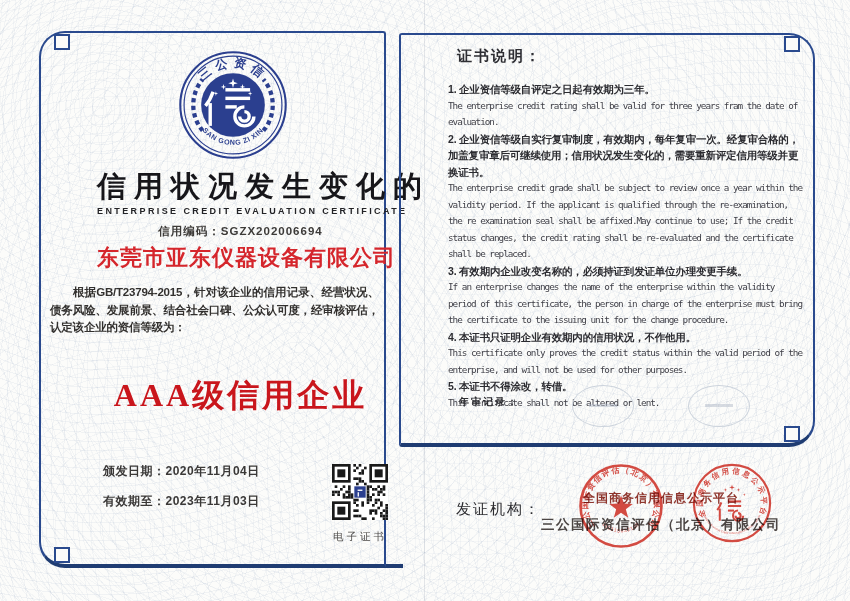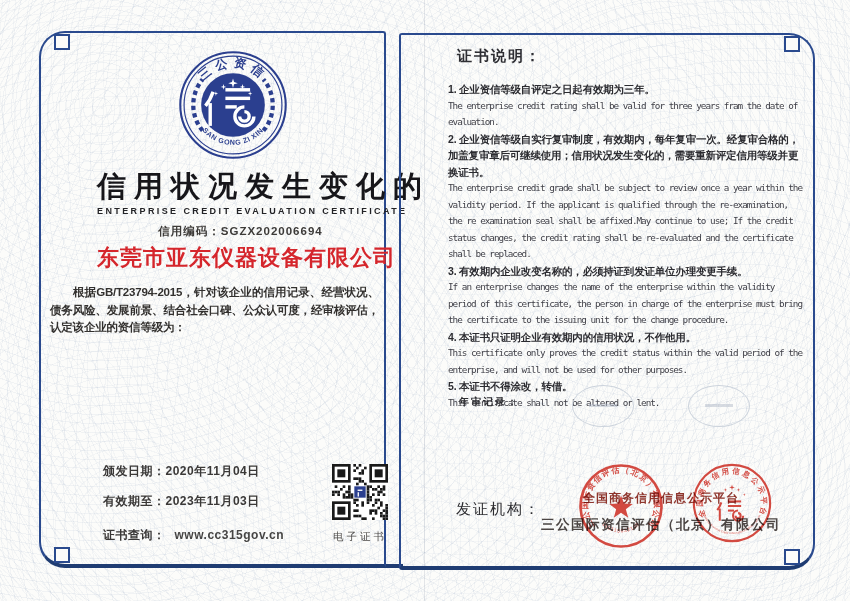--- a/index.html
+++ b/index.html
@@ -20,21 +20,21 @@
     background-image:
       repeating-radial-gradient(circle at 12% 18%, rgba(140,160,190,.10) 0 1px, transparent 1px 9px),
       repeating-radial-gradient(circle at 78% 26%, rgba(140,160,190,.09) 0 1px, transparent 1px 11px),
       repeating-radial-gradient(circle at 35% 62%, rgba(140,160,190,.08) 0 1px, transparent 1px 10px),
       repeating-radial-gradient(circle at 88% 78%, rgba(140,160,190,.09) 0 1px, transparent 1px 12px),
       repeating-radial-gradient(circle at 15% 88%, rgba(140,160,190,.08) 0 1px, transparent 1px 9px),
       repeating-radial-gradient(circle at 55% 10%, rgba(140,160,190,.07) 0 1px, transparent 1px 13px);
   }
   .page{position:absolute;border:2px solid var(--blue);box-sizing:border-box;z-index:1;}
   .page-left{left:39px;top:31px;width:347px;height:537px;border-radius:26px 3px 3px 26px;border-bottom:4px solid var(--blue-dark);}
-  .page-right{left:399px;top:33px;width:416px;height:537px;border-radius:3px 26px 26px 3px;border-bottom:4px solid var(--blue-dark);}
+  .page-right{left:399px;top:33px;width:416px;height:414px;border-radius:3px 26px 26px 3px;border-bottom:4px solid var(--blue-dark);}
   .corner-tab{position:absolute;width:12px;height:12px;border:2px solid var(--blue);background:var(--paper);z-index:2;}
   .tab-tl{left:13px;top:1px;}
   .tab-bl{left:13px;bottom:1px;}
   .tab-tr{right:13px;top:1px;}
   .tab-br{right:13px;bottom:1px;}
   .bottom-joint{position:absolute;left:383px;top:564px;width:20px;height:4px;background:var(--blue-dark);z-index:1;}
   .fold-line{position:absolute;left:424px;top:0;width:1px;height:601px;background:rgba(140,150,170,.22);z-index:0;}
 
   
   .logo-wrap{position:absolute;left:135px;top:15px;width:114px;height:114px;}
@@ -122,27 +122,25 @@
           <path d="M 12,7 A 5,5 0 1 1 7,12"></path>
         </g>
       </svg>
     </div>
 
     <div class="band cert-title">信用状况发生变化的</div>
     <div class="band cert-title-en">ENTERPRISE CREDIT EVALUATION CERTIFICATE</div>
     <div class="band credit-code">信用编码：SGZX202006694</div>
     <div class="band company">东莞市亚东仪器设备有限公司</div>
     <div class="statement">根据GB/T23794-2015，针对该企业的信用记录、经营状况、债务风险、发展前景、结合社会口碑、公众认可度，经审核评估，认定该企业的资信等级为：</div>
+    <div class="band rating">AAA级信用企业</div>
 
     <div class="dates">
       <div class="row">颁发日期：2020年11月04日</div>
       <div class="row">有效期至：2023年11月03日</div>
-      <div class="row query">
-        <span>证书查询：</span><span class="url">www.cc315gov.cn</span>
-      </div>
     </div>
 
     <div class="qr-wrap">
       <svg id="qr" width="56" height="56" viewBox="0 0 56 56">
           <rect x="0" y="0" width="56" height="56" fill="#ffffff"></rect>
           <rect x="21.333333333333332" y="0" width="2.6666666666666665" height="2.6666666666666665" fill="#1a1a1a"></rect>
           <rect x="26.666666666666664" y="0" width="2.6666666666666665" height="2.6666666666666665" fill="#1a1a1a"></rect>
           <rect x="24" y="2.6666666666666665" width="2.6666666666666665" height="2.6666666666666665" fill="#1a1a1a"></rect>
           <rect x="32" y="2.6666666666666665" width="2.6666666666666665" height="2.6666666666666665" fill="#1a1a1a"></rect>
           <rect x="21.333333333333332" y="5.333333333333333" width="2.6666666666666665" height="2.6666666666666665" fill="#1a1a1a"></rect>

